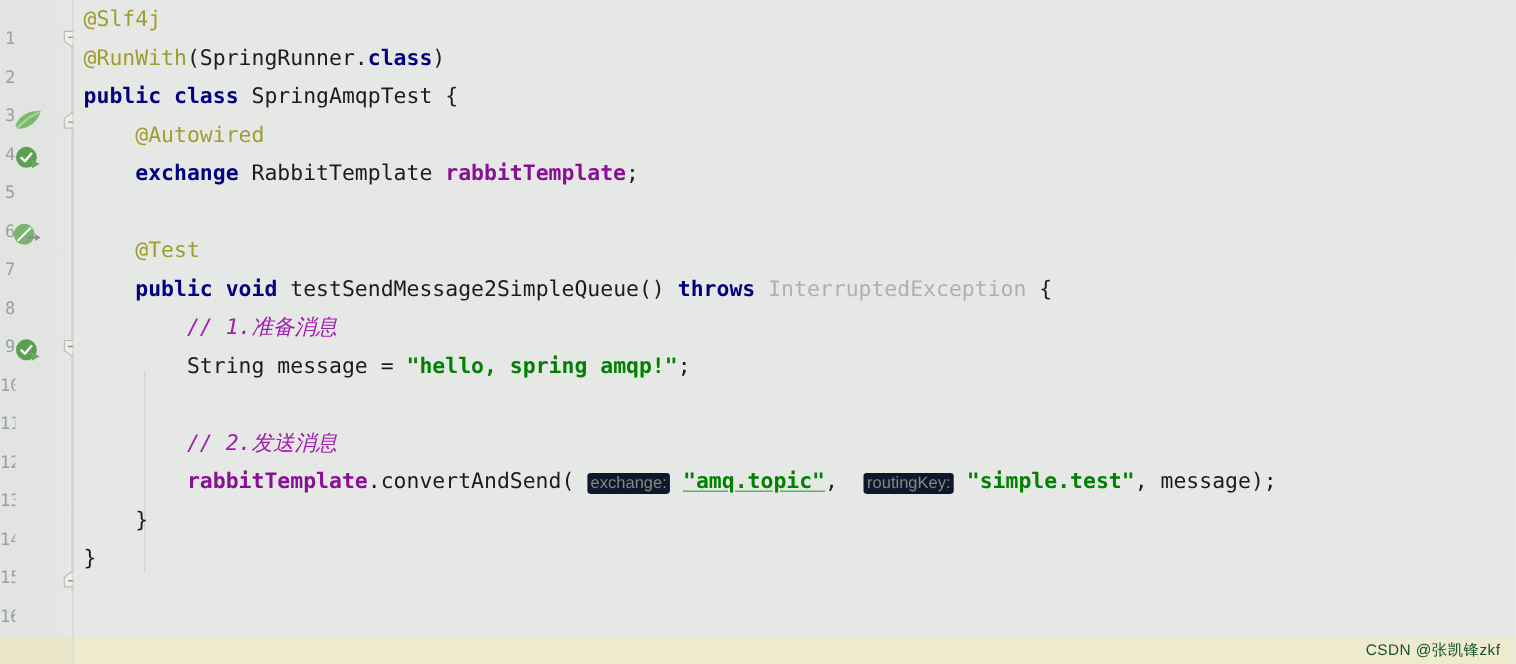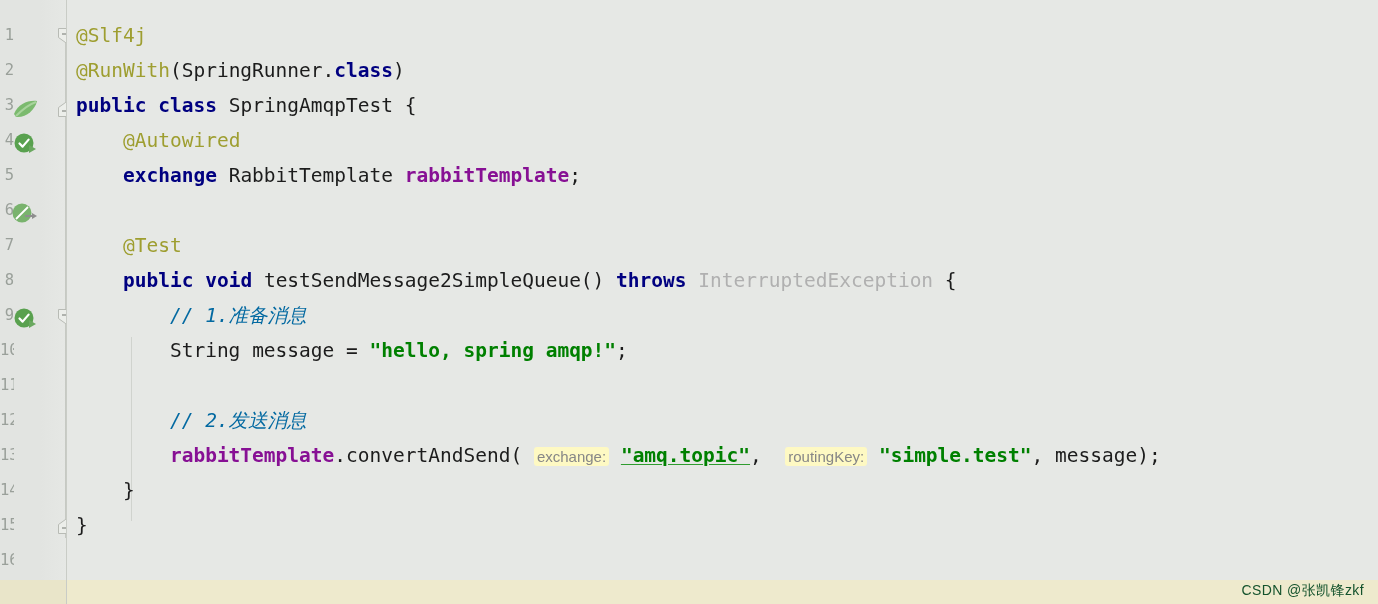--- a/index.html
+++ b/index.html
@@ -79,46 +79,45 @@
   .indent-guide {
     position: absolute;
     left: 64px;
     width: 1px;
     background: #d0d3ce;
   }
   .code {
     position: absolute;
     left: 0; top: 0;
     right: 0;
-    padding-top: 18px;
   }
   .ln {
     height: 35px;
     line-height: 35px;
     white-space: pre;
     font-size: 19.5px;
     letter-spacing: 0px;
     color: #1c1c1c;
     padding-left: 9px;
   }
 
   
   .kw   { color: #000080; font-weight: bold; }
   .ann  { color: #9e9e30; }
   .str  { color: #008000; font-weight: bold; }
   .str-u{ color: #008000; font-weight: bold;
           text-decoration: underline; text-decoration-color: #2f9c2f;
           text-underline-offset: 2px; }
-  .cmt  { color: #0369a1; font-style: italic; }
+  .cmt  { color: #a21caf; font-style: italic; }
   .fld  { color: #871094; font-weight: bold; }
   .grey { color: #b0b0b0; }
   .plain{ color: #1c1c1c; }
   .hint {
     color: #878787;
-    background: #fef9c3;
+    background: #0f172a;
     font-family: "Liberation Sans", sans-serif;
     font-size: 15px;
     border-radius: 3px;
     padding: 1px 3px;
   }
 
   
   .band {
     position: absolute;
     left: 0; bottom: 0;

